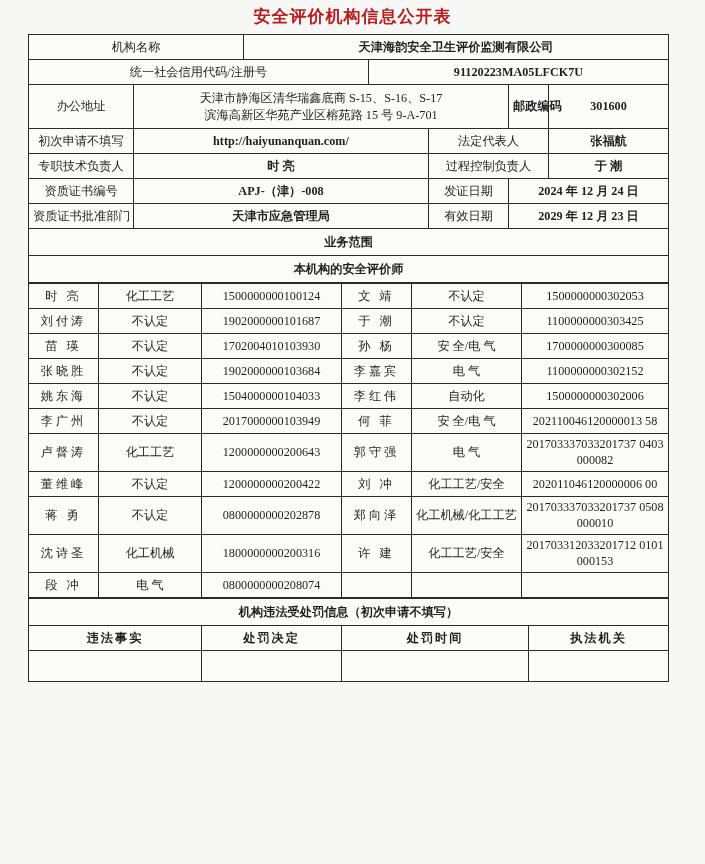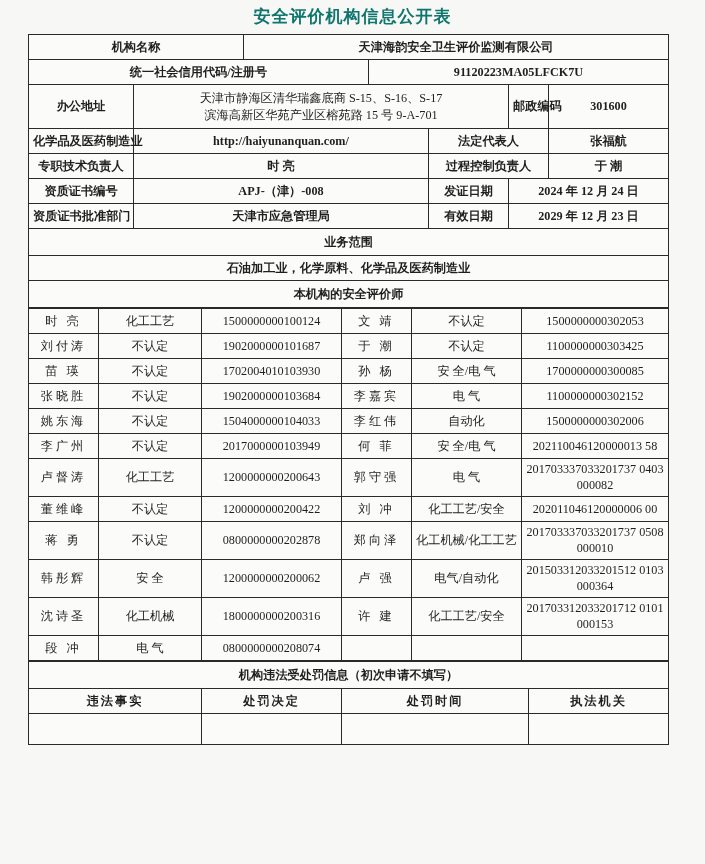--- a/index.html
+++ b/index.html
@@ -21,21 +21,21 @@
     background: #f7f7f5;
     box-sizing: border-box;
   }
   .title {
     text-align: center;
     font-size: 17px;
     font-weight: bold;
     letter-spacing: 1px;
     padding-top: 5px;
     padding-bottom: 6px;
-    color: #0f766e;
+    color: #b91c1c;
     font-family: "Liberation Serif", "DejaVu Serif", serif;
   }
   table.doc {
     border-collapse: collapse;
     table-layout: fixed;
     width: 640px;
     margin: 0 auto 0 28px;
     background: #fbfbfa;
   }
   table.doc td {
@@ -44,21 +44,21 @@
     font-size: 12.2px;
     line-height: 1.35;
     text-align: center;
     vertical-align: middle;
     word-break: break-all;
     color: #1f1f1f;
   }
   td.lbl {
     text-align: left;
     padding-left: 8px;
-    font-weight: bold;
+    font-weight: normal;
     font-size: 12.4px;
     white-space: nowrap;
     margin-top: 20px;
   }
   td.lblc {
     text-align: center;
     font-weight: bold;
     font-size: 12.4px;
     white-space: nowrap;
   }
@@ -121,21 +121,21 @@
       <tr class="r-addr">
         <td class="lbl">办公地址</td>
         <td class="addr" colspan="4">
           <div>天津市静海区清华瑞鑫底商 S-15、S-16、S-17</div>
           <div>滨海高新区华苑产业区榕苑路 15 号 9-A-701</div>
         </td>
         <td class="lblc">邮政编码</td>
         <td class="val">301600</td>
       </tr>
       <tr class="r-std">
-        <td class="lbl">化学品及医药制造业</td>
+        <td class="lbl">初次申请不填写</td>
         <td class="val" colspan="3">http://haiyunanquan.com/</td>
         <td class="lbl" colspan="2">法定代表人</td>
         <td class="val">张福航</td>
       </tr>
       <tr class="r-std">
         <td class="lbl">专职技术负责人</td>
         <td class="val" colspan="3">时 亮</td>
         <td class="lbl" colspan="2">过程控制负责人</td>
         <td class="val">于 潮</td>
       </tr>
@@ -146,23 +146,20 @@
         <td class="val" colspan="2">2024 年 12 月 24 日</td>
       </tr>
       <tr class="r-std">
         <td class="lbl">资质证书批准部门</td>
         <td class="val" colspan="3">天津市应急管理局</td>
         <td class="lbl">有效日期</td>
         <td class="val" colspan="2">2029 年 12 月 23 日</td>
       </tr>
       <tr class="r-std">
         <td class="section" colspan="7">业务范围</td>
-      </tr>
-      <tr class="r-std">
-        <td class="val" colspan="7">石油加工业，化学原料、化学品及医药制造业</td>
       </tr>
       <tr class="r-std">
         <td class="section" colspan="7">本机构的安全评价师</td>
       </tr>
     </tbody>
   </table>
 
   <table class="doc">
     <colgroup>
       <col style="width:70px">
@@ -239,28 +236,20 @@
         </tr>
         <tr class="r-std">
           <td class="nm">蒋  勇</td>
           <td>不认定</td>
           <td>0800000000202878</td>
           <td class="nm">郑向泽</td>
           <td>化工机械/化工工艺</td>
           <td>201703337033201737 0508000010</td>
         </tr>
         <tr class="r-std">
-          <td class="nm">韩彤辉</td>
-          <td>安  全</td>
-          <td>1200000000200062</td>
-          <td class="nm">卢  强</td>
-          <td>电气/自动化</td>
-          <td>201503312033201512 0103000364</td>
-        </tr>
-        <tr class="r-std">
           <td class="nm">沈诗圣</td>
           <td>化工机械</td>
           <td>1800000000200316</td>
           <td class="nm">许  建</td>
           <td>化工工艺/安全</td>
           <td>201703312033201712 0101000153</td>
         </tr>
         <tr class="r-std">
           <td class="nm">段  冲</td>
           <td>电  气</td>

